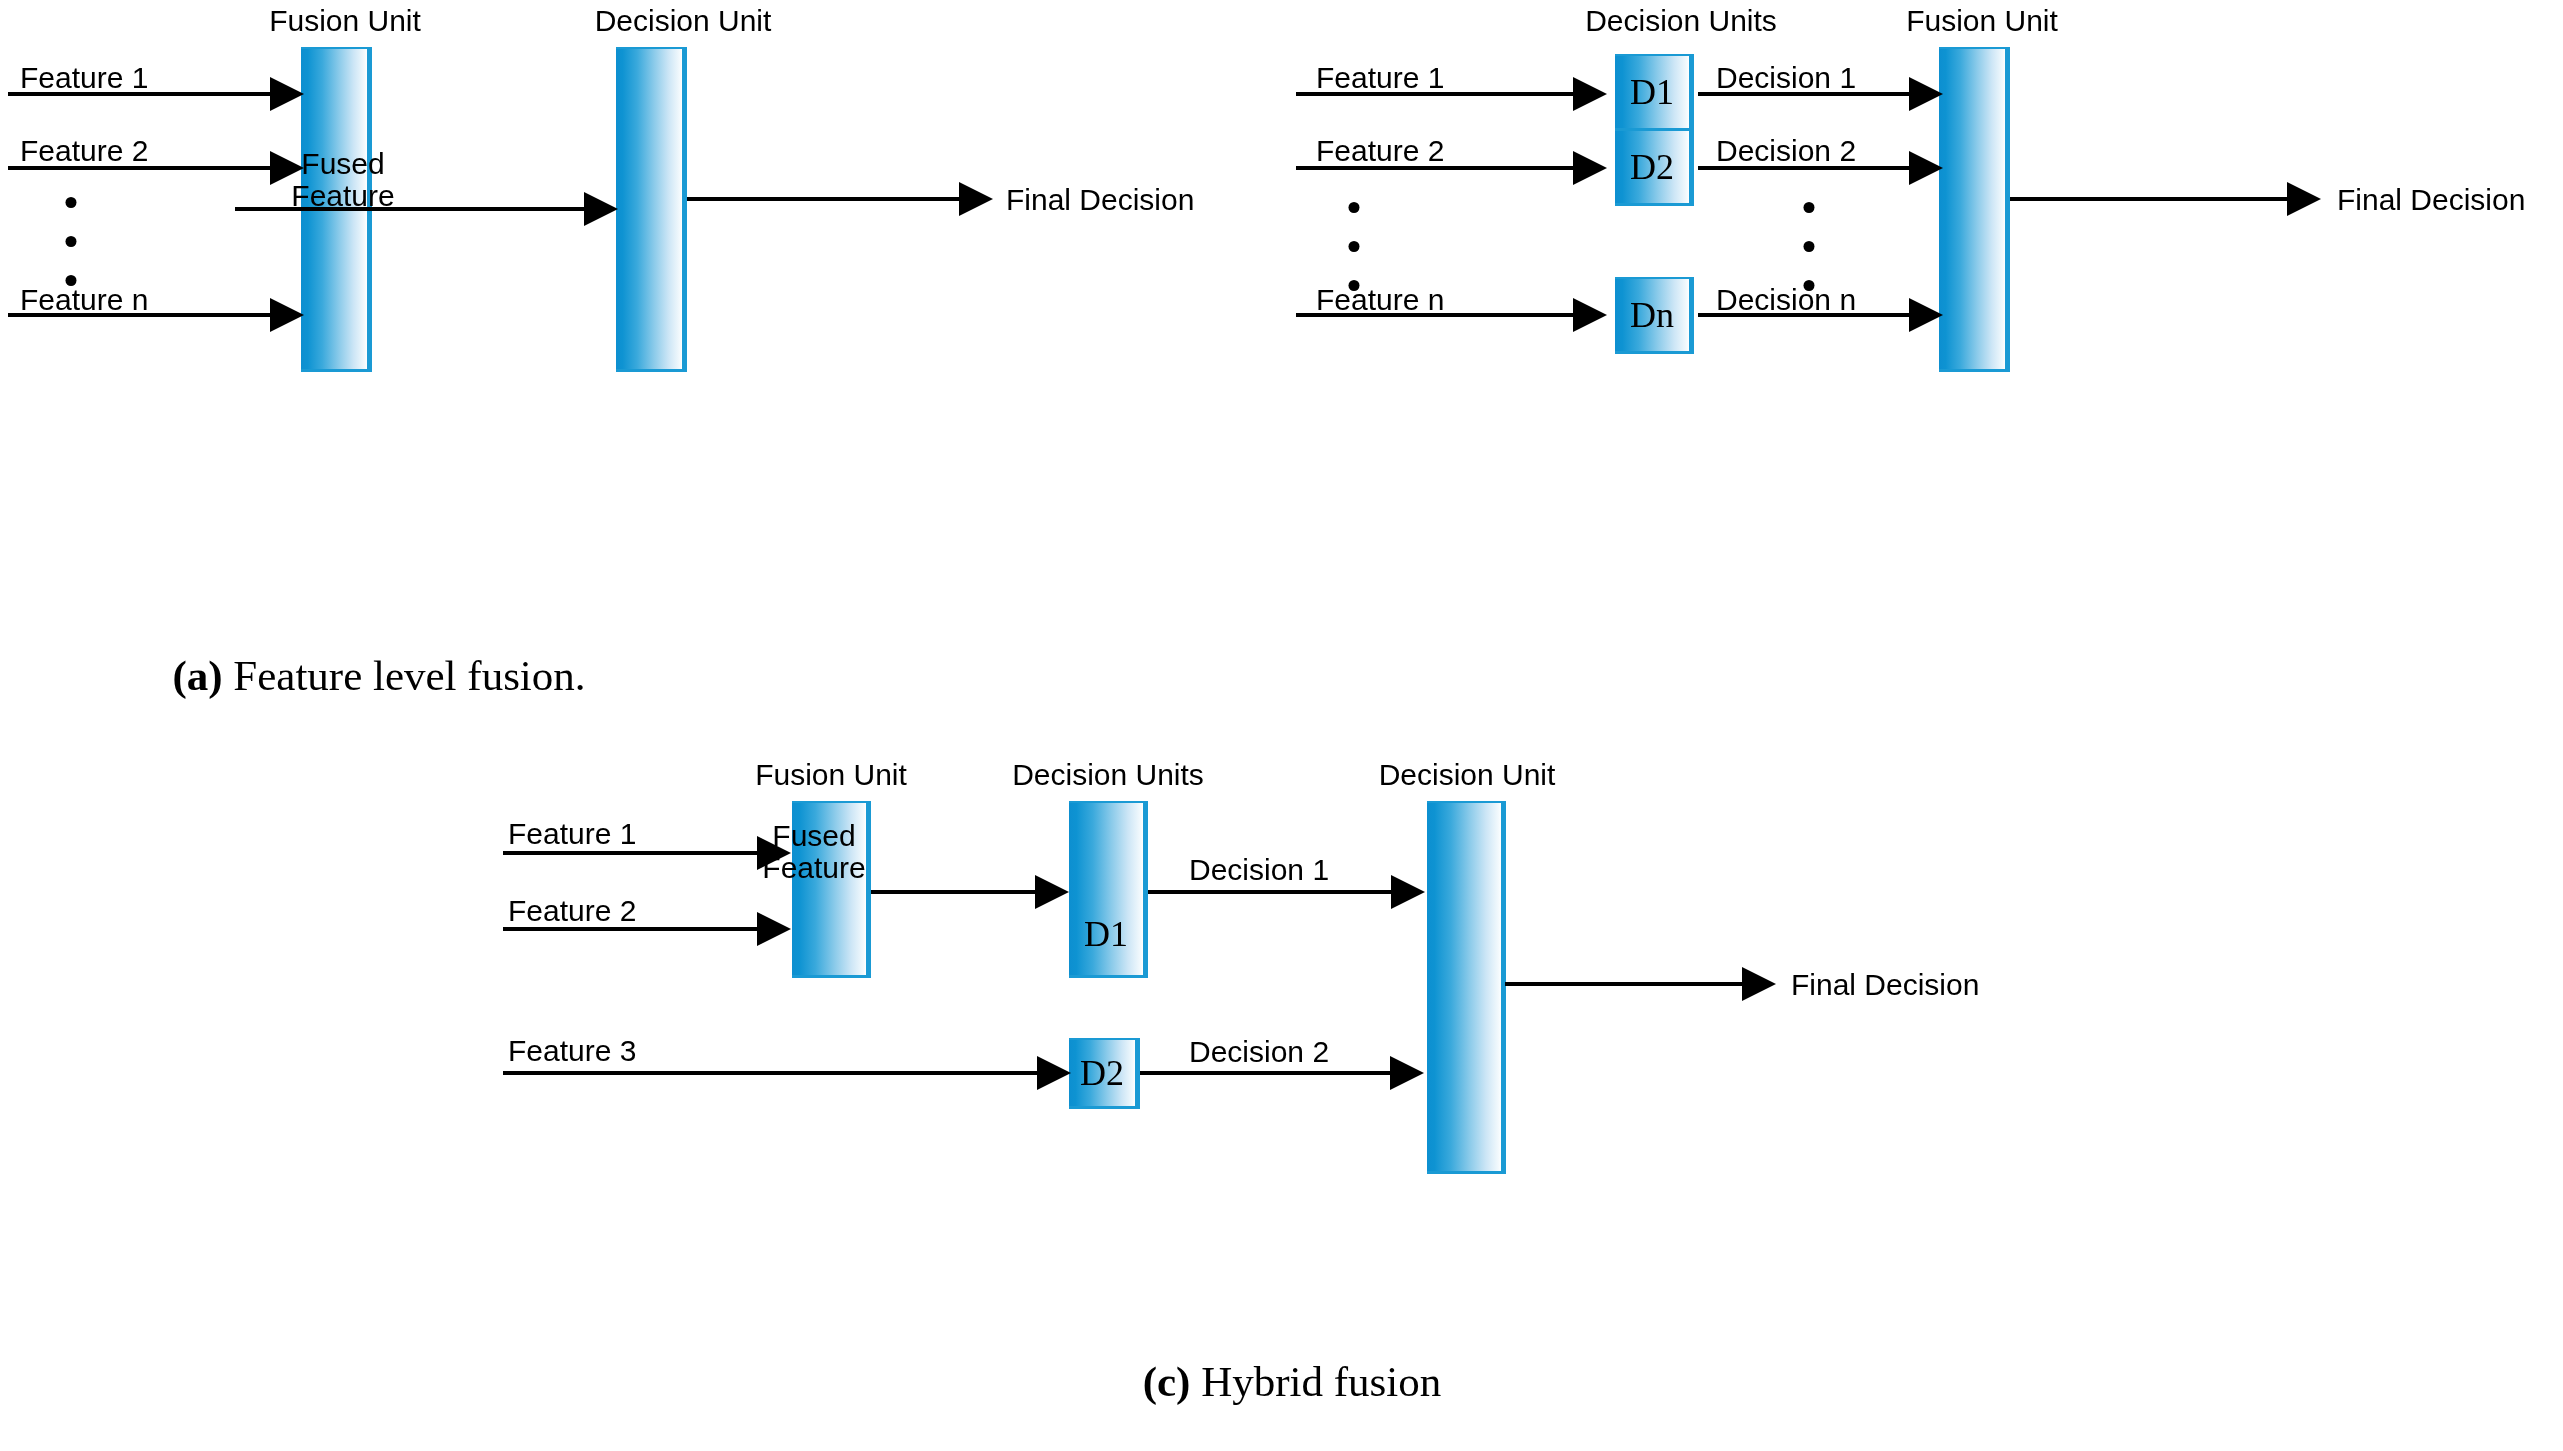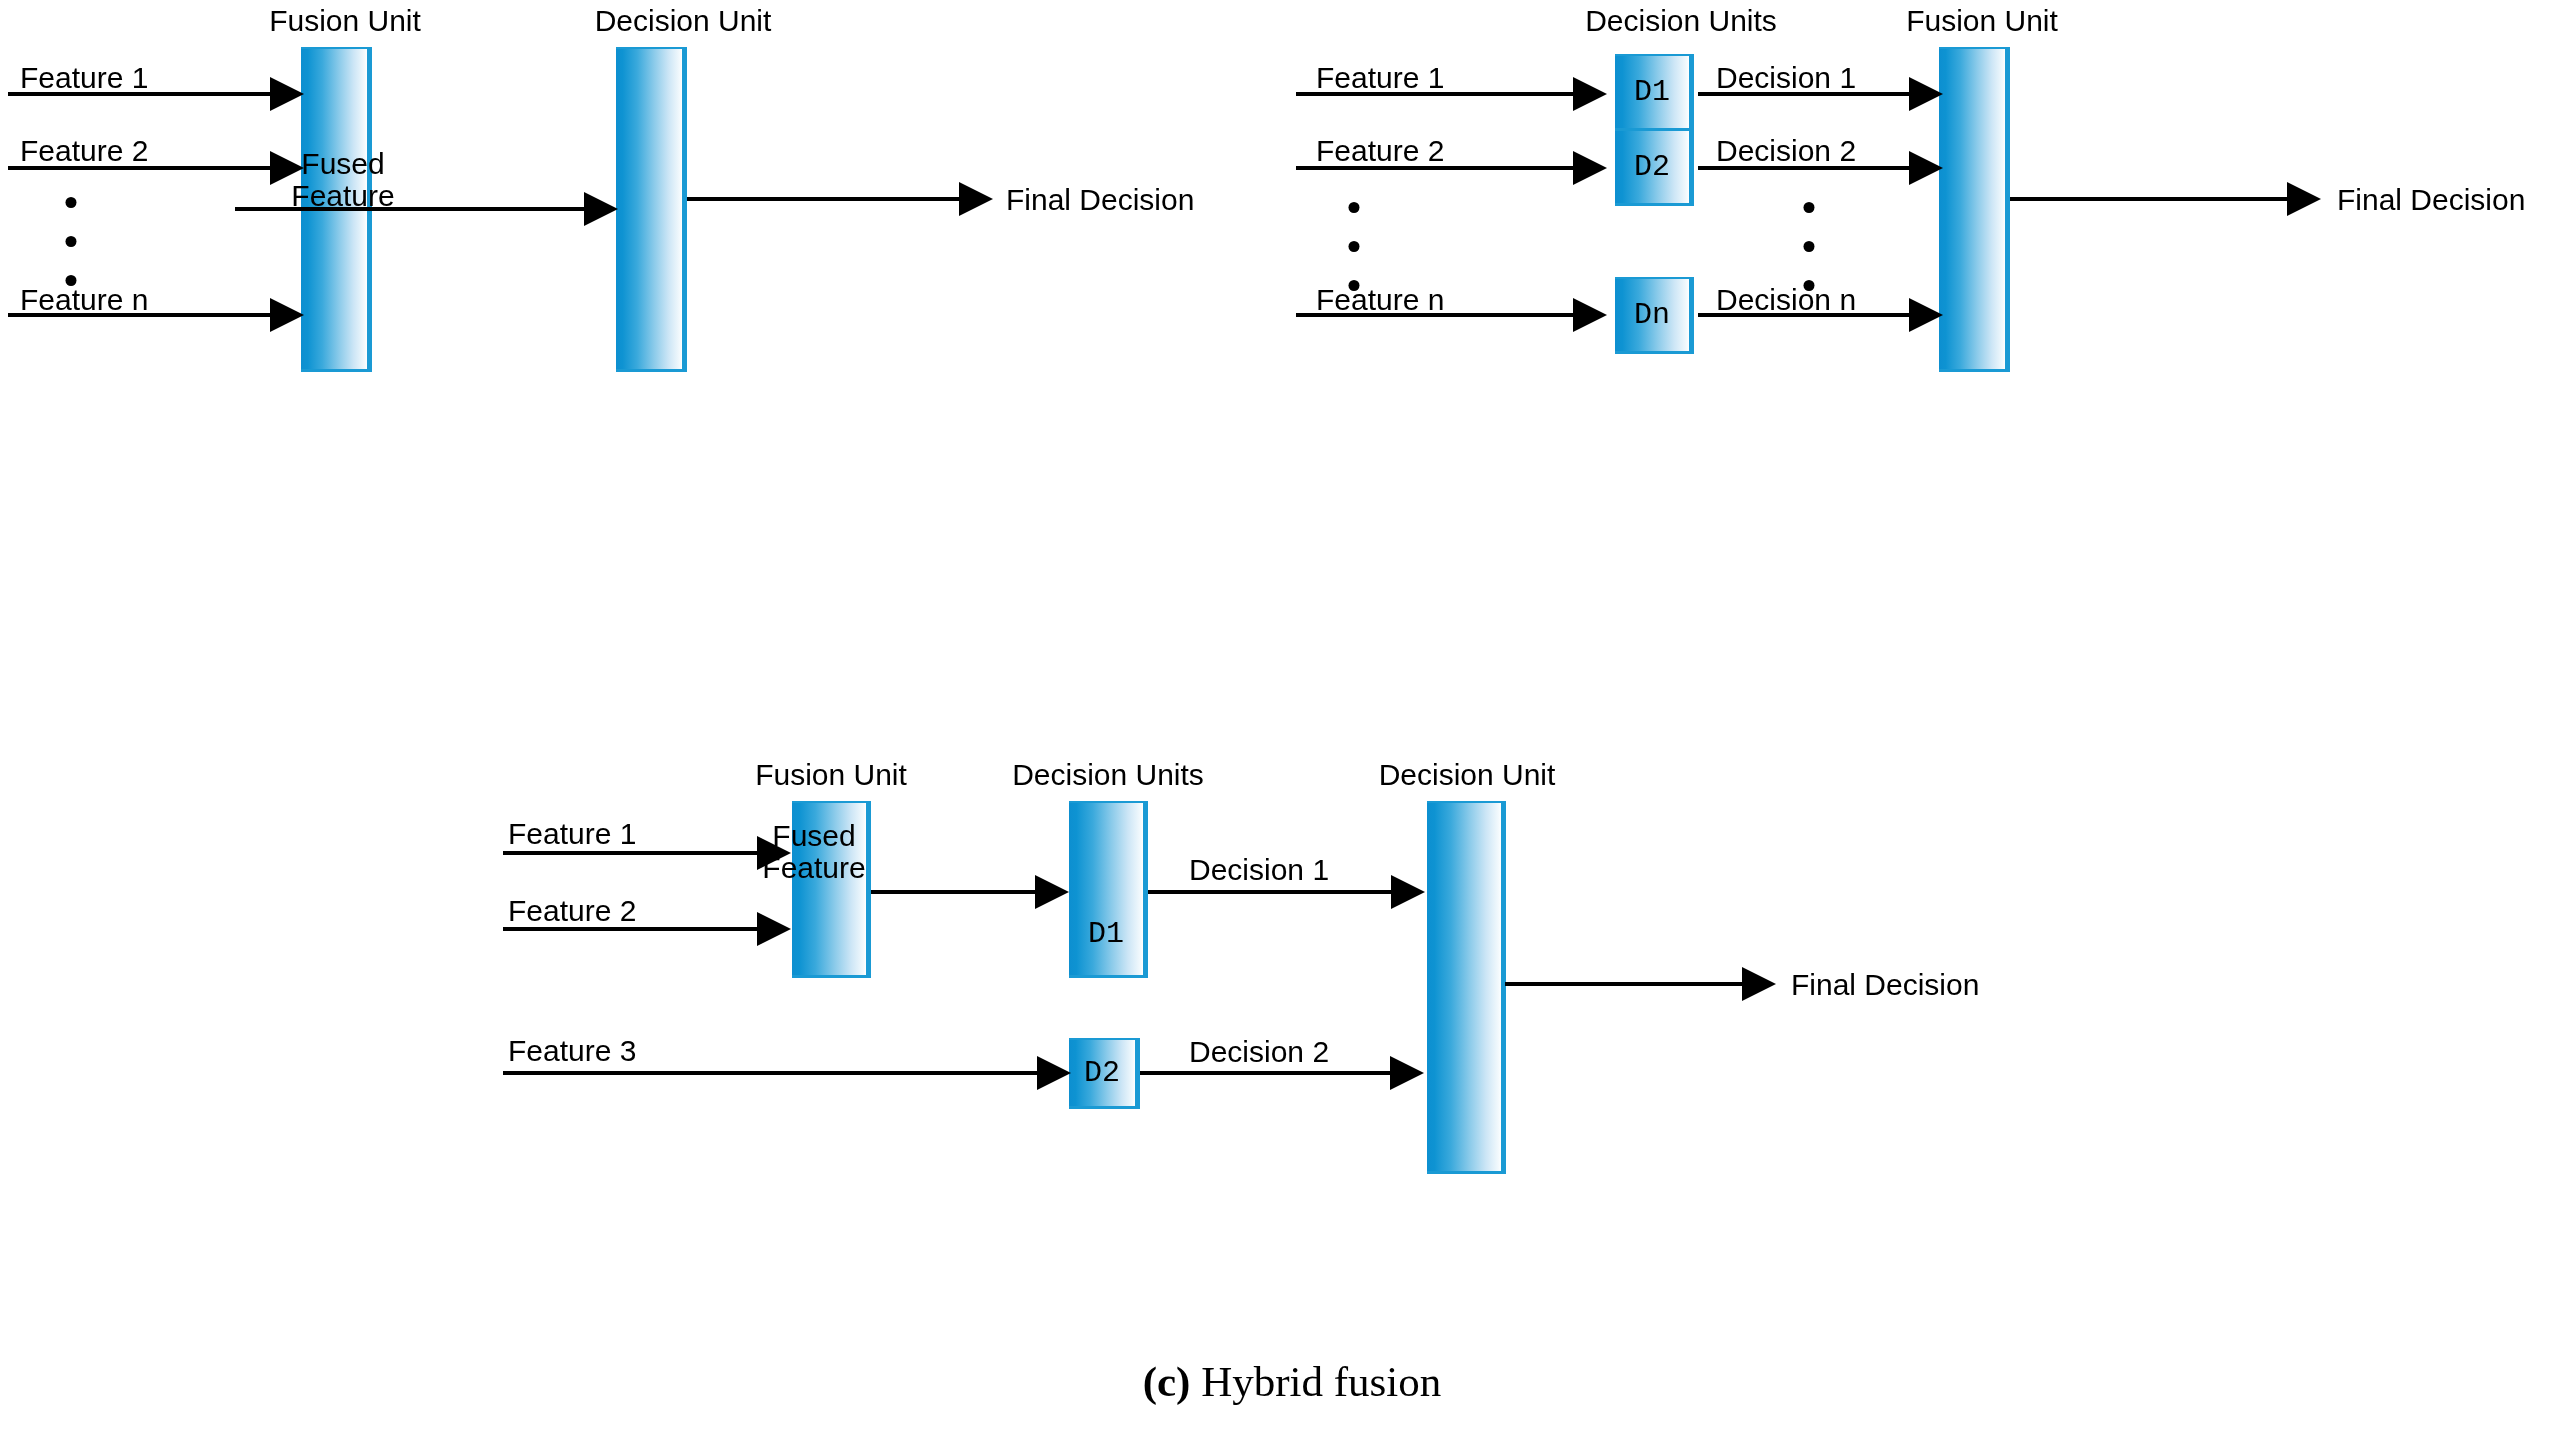--- a/index.html
+++ b/index.html
@@ -53,22 +53,22 @@
     border-right: 5px solid #1a9ad4;
     border-top: 2px solid #1a9ad4;
     border-bottom: 3px solid #1a9ad4;
     box-sizing: border-box;
   }
   .unit > .unit-text {
     position: absolute;
     left: 50%;
     top: 50%;
     transform: translate(-50%, -50%);
-    font-family: Liberation Mono, monospace;
-    font-size: 30px;
+    font-family: Liberation Serif, serif;
+    font-size: 36px;
     color: #000000;
     white-space: nowrap;
   }
 
   
   .arrow { position: absolute; height: 0; }
   .arrow .shaft {
     position: absolute;
     left: 0;
     top: 0;
@@ -145,20 +145,23 @@
       <div class="shaft" style="width:353px;"></div>
       <div class="head" style="left:349px;"></div>
     </div>
 
     <div class="arrow" style="left:687px;top:199px;width:311px;">
       <div class="shaft" style="width:276px;"></div>
       <div class="head" style="left:272px;"></div>
     </div>
     <div class="lbl" style="left:1006px;top:184px;">Final Decision</div>
 
+    <div class="caption" style="left:379px;top:651px;">
+      <b>(a)</b><span> Feature level fusion.</span>
+    </div>
   </div>
 
   <div class="panel" style="left:1282px;top:0;width:1282px;height:730px;">
 
     <div class="lbl c" style="left:399px;top:5px;">Decision Units</div>
     <div class="lbl c" style="left:700px;top:5px;">Fusion Unit</div>
 
     <div class="unit" style="left:657px;top:47px;width:71px;height:325px;"></div>
 
     <div class="lbl" style="left:34px;top:62px;">Feature 1</div>

